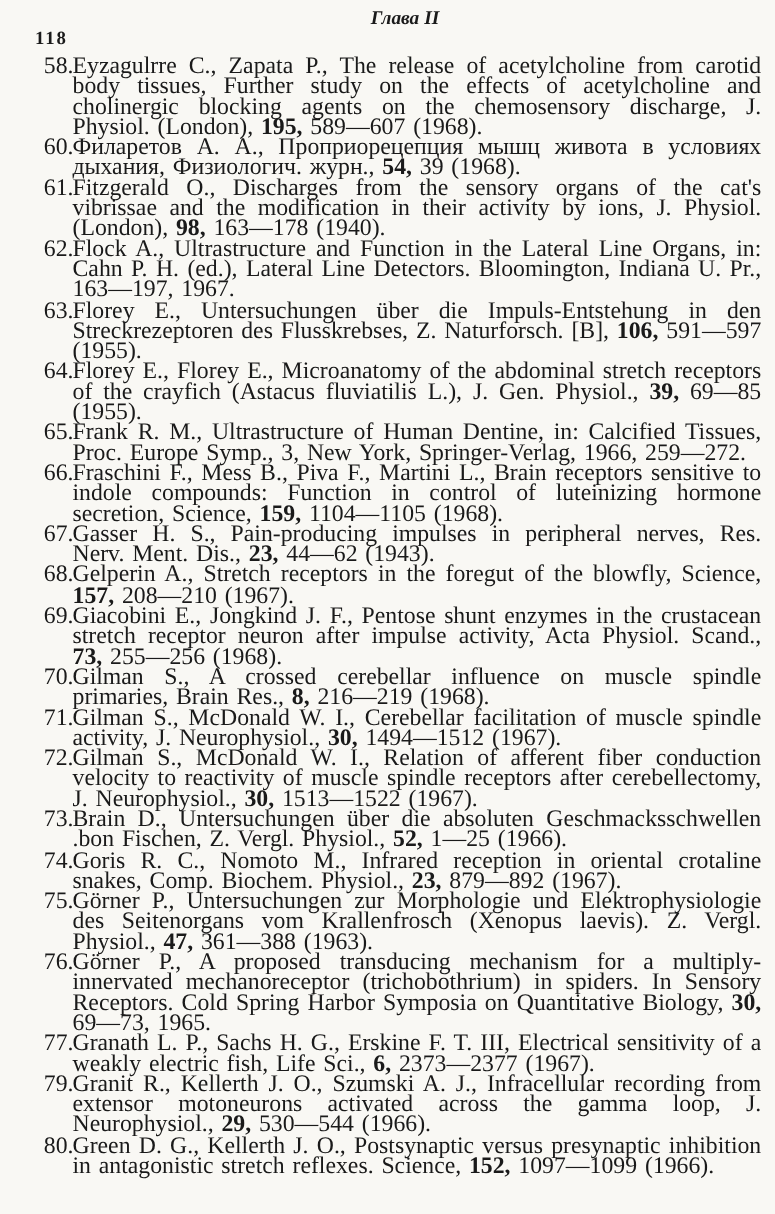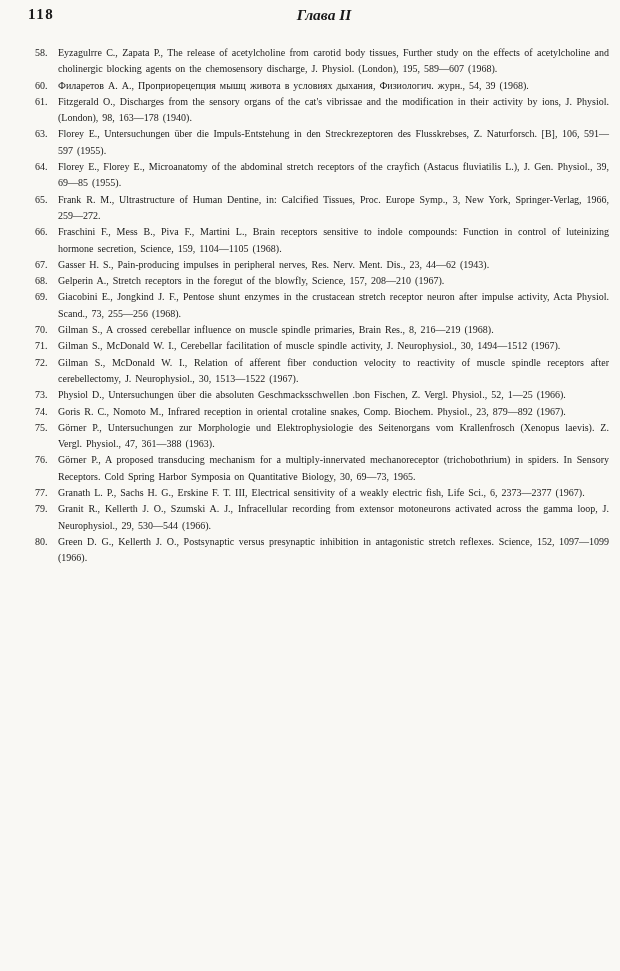--- a/index.html
+++ b/index.html
@@ -15,74 +15,75 @@
     overflow: hidden;
   }
   .page-header {
     position: relative;
     margin: 6px 12px 0 0;
     height: 22px;
   }
   .page-number {
     position: absolute;
     left: 28px;
-    top: 0;
+    top: 17px;
     font-size: 15px;
     letter-spacing: 1.5px;
     font-weight: bold;
   }
   .chapter-title {
     display: block;
     text-align: center;
     font-style: italic;
     font-weight: bold;
     font-size: 15.5px;
     padding-left: 40px;
   }
   .reference-list {
     margin: 17px 11px 0 35px;
   }
   .ref {
     position: relative;
     padding-left: 23px;
     text-align: justify;
-    font-size: 10px;
+    font-size: 19px;
     line-height: 16.3px;
     word-spacing: 1.5px;
   }
   .ref .num {
     position: absolute;
     left: 0;
     top: 0;
   }
   .it { }
-  .bd { font-weight: normal; }
+  .bd { font-weight: bold; }
 </style>
 </head>
 <body>
 
 <div class="page-header">
   <span class="page-number">118</span>
   <span class="chapter-title">Глава II</span>
 </div>
 
 <div class="reference-list" id="ref-list">
     <div class="ref"><span class="num">58.</span><span class="it">Eyzagulrre C., Zapata P.,</span><span class=""> The release of acetylcholine from carotid body tissues, Further study on the effects of acetylcholine and cholinergic blocking agents on the chemosensory discharge, J. Physiol. (London), </span><span class="bd">195,</span><span class=""> 589—607 (1968).</span></div>
     <div class="ref"><span class="num">60.</span><span class="it">Филаретов А. А.,</span><span class=""> Проприорецепция мышц живота в условиях дыхания, Физиологич. журн., </span><span class="bd">54,</span><span class=""> 39 (1968).</span></div>
     <div class="ref"><span class="num">61.</span><span class="it">Fitzgerald O.,</span><span class=""> Discharges from the sensory organs of the cat's vibrissae and the modification in their activity by ions, J. Physiol. (London), </span><span class="bd">98,</span><span class=""> 163—178 (1940).</span></div>
+    <div class="ref"><span class="num">62.</span><span class="it">Flock A.,</span><span class=""> Ultrastructure and Function in the Lateral Line Organs, in: Cahn P. H. (ed.), Lateral Line Detectors. Bloomington, Indiana U. Pr., 163—197, 1967.</span></div>
     <div class="ref"><span class="num">63.</span><span class="it">Florey E.,</span><span class=""> Untersuchungen über die Impuls-Entstehung in den Streckrezeptoren des Flusskrebses, Z. Naturforsch. [B], </span><span class="bd">106,</span><span class=""> 591—597 (1955).</span></div>
     <div class="ref"><span class="num">64.</span><span class="it">Florey E., Florey E.,</span><span class=""> Microanatomy of the abdominal stretch receptors of the crayfich (</span><span class="it">Astacus fluviatilis L.</span><span class="">), J. Gen. Physiol., </span><span class="bd">39,</span><span class=""> 69—85 (1955).</span></div>
     <div class="ref"><span class="num">65.</span><span class="it">Frank R. M.,</span><span class=""> Ultrastructure of Human Dentine, in: Calcified Tissues, Proc. Europe Symp., 3, New York, Springer-Verlag, 1966, 259—272.</span></div>
     <div class="ref"><span class="num">66.</span><span class="it">Fraschini F., Mess B., Piva F., Martini L.,</span><span class=""> Brain receptors sensitive to indole compounds: Function in control of luteinizing hormone secretion, Science, </span><span class="bd">159,</span><span class=""> 1104—1105 (1968).</span></div>
     <div class="ref"><span class="num">67.</span><span class="it">Gasser H. S.,</span><span class=""> Pain-producing impulses in peripheral nerves, Res. Nerv. Ment. Dis., </span><span class="bd">23,</span><span class=""> 44—62 (1943).</span></div>
     <div class="ref"><span class="num">68.</span><span class="it">Gelperin A.,</span><span class=""> Stretch receptors in the foregut of the blowfly, Science, </span><span class="bd">157,</span><span class=""> 208—210 (1967).</span></div>
     <div class="ref"><span class="num">69.</span><span class="it">Giacobini E., Jongkind J. F.,</span><span class=""> Pentose shunt enzymes in the crustacean stretch receptor neuron after impulse activity, Acta Physiol. Scand., </span><span class="bd">73,</span><span class=""> 255—256 (1968).</span></div>
     <div class="ref"><span class="num">70.</span><span class="it">Gilman S.,</span><span class=""> A crossed cerebellar influence on muscle spindle primaries, Brain Res., </span><span class="bd">8,</span><span class=""> 216—219 (1968).</span></div>
     <div class="ref"><span class="num">71.</span><span class="it">Gilman S., McDonald W. I.,</span><span class=""> Cerebellar facilitation of muscle spindle activity, J. Neurophysiol., </span><span class="bd">30,</span><span class=""> 1494—1512 (1967).</span></div>
     <div class="ref"><span class="num">72.</span><span class="it">Gilman S., McDonald W. I.,</span><span class=""> Relation of afferent fiber conduction velocity to reactivity of muscle spindle receptors after cerebellectomy, J. Neurophysiol., </span><span class="bd">30,</span><span class=""> 1513—1522 (1967).</span></div>
-    <div class="ref"><span class="num">73.</span><span class="it">Physiol D.,</span><span class=""> Untersuchungen über die absoluten Geschmacksschwellen .bon Fischen, Z. Vergl. Physiol., </span><span class="bd">52,</span><span class=""> 1—25 (1966).</span></div>
+    <div class="ref"><span class="num">73.</span><span class="it">Brain D.,</span><span class=""> Untersuchungen über die absoluten Geschmacksschwellen .bon Fischen, Z. Vergl. Physiol., </span><span class="bd">52,</span><span class=""> 1—25 (1966).</span></div>
     <div class="ref"><span class="num">74.</span><span class="it">Goris R. C., Nomoto M.,</span><span class=""> Infrared reception in oriental crotaline snakes, Comp. Biochem. Physiol., </span><span class="bd">23,</span><span class=""> 879—892 (1967).</span></div>
     <div class="ref"><span class="num">75.</span><span class="it">Görner P.,</span><span class=""> Untersuchungen zur Morphologie und Elektrophysiologie des Seitenorgans vom Krallenfrosch (</span><span class="it">Xenopus laevis</span><span class="">). Z. Vergl. Physiol., </span><span class="bd">47,</span><span class=""> 361—388 (1963).</span></div>
     <div class="ref"><span class="num">76.</span><span class="it">Görner P.,</span><span class=""> A proposed transducing mechanism for a multiply-innervated mechanoreceptor (trichobothrium) in spiders. In Sensory Receptors. Cold Spring Harbor Symposia on Quantitative Biology, </span><span class="bd">30,</span><span class=""> 69—73, 1965.</span></div>
     <div class="ref"><span class="num">77.</span><span class="it">Granath L. P., Sachs H. G., Erskine F. T.</span><span class=""> III, Electrical sensitivity of a weakly electric fish, Life Sci., </span><span class="bd">6,</span><span class=""> 2373—2377 (1967).</span></div>
     <div class="ref"><span class="num">79.</span><span class="it">Granit R., Kellerth J. O., Szumski A. J.,</span><span class=""> Infracellular recording from extensor motoneurons activated across the gamma loop, J. Neurophysiol., </span><span class="bd">29,</span><span class=""> 530—544 (1966).</span></div>
     <div class="ref"><span class="num">80.</span><span class="it">Green D. G., Kellerth J. O.,</span><span class=""> Postsynaptic versus presynaptic inhibition in antagonistic stretch reflexes. Science, </span><span class="bd">152,</span><span class=""> 1097—1099 (1966).</span></div>
   </div>
 
 </body></html>

